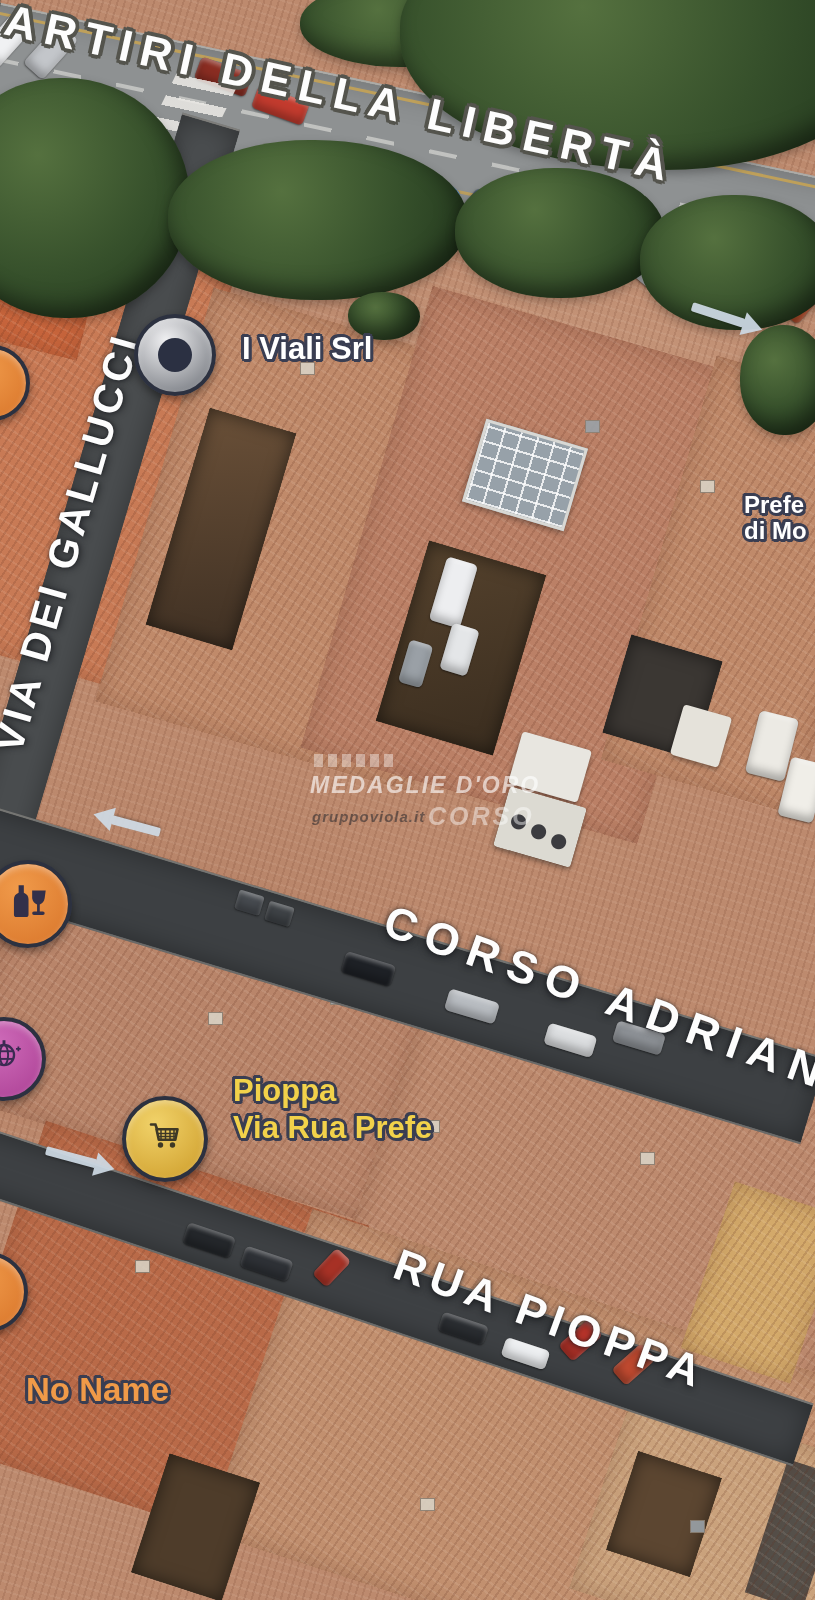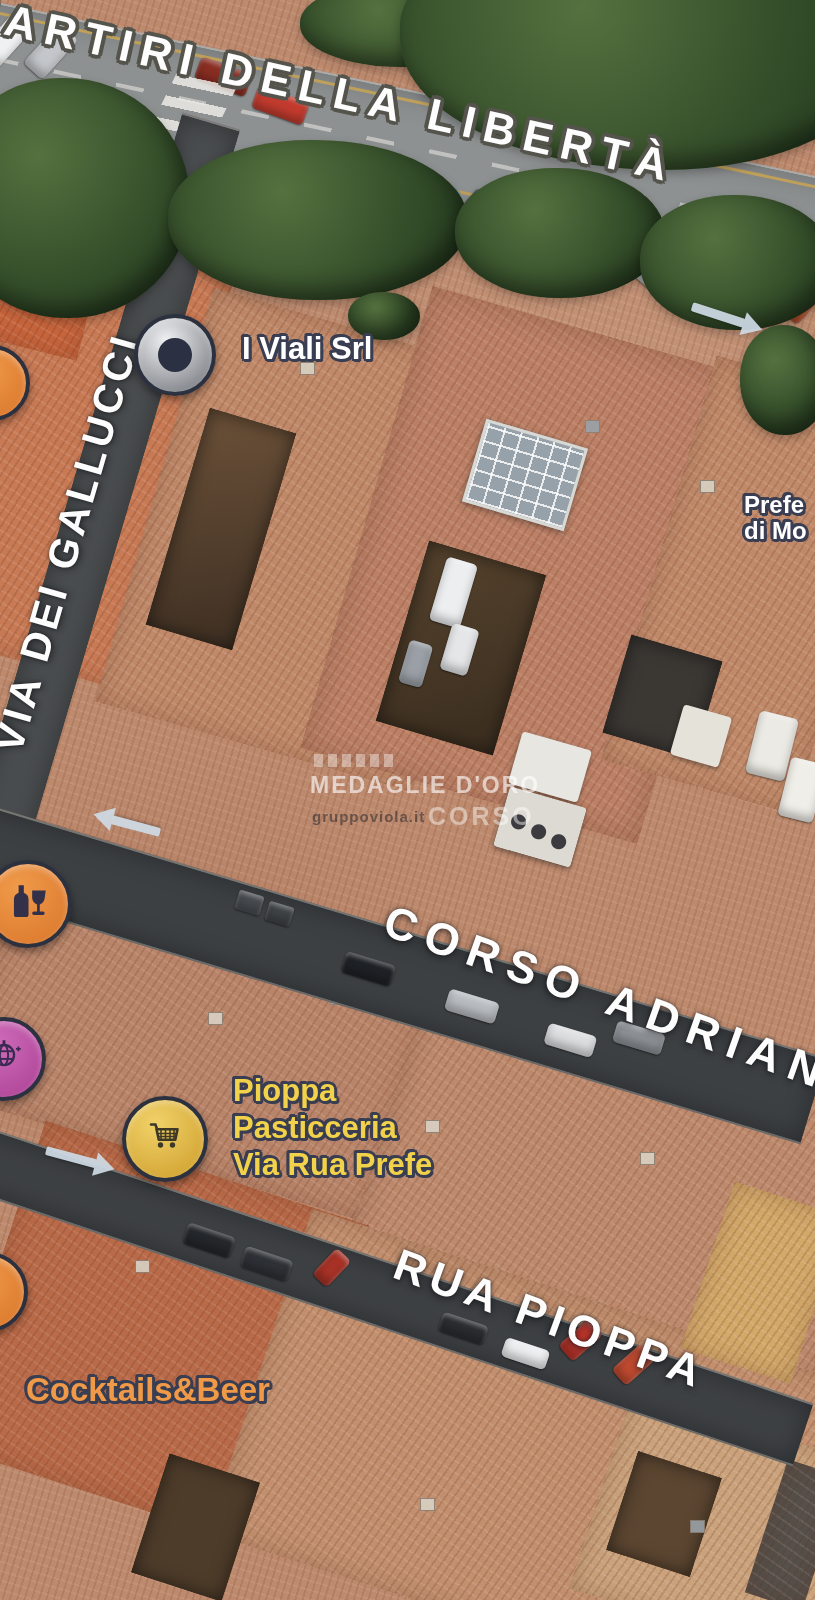--- a/index.html
+++ b/index.html
@@ -32,21 +32,21 @@
           3px 2px 0 #3a3e52,-3px -2px 0 #3a3e52,2px 3px 0 #3a3e52,-2px -3px 0 #3a3e52;padding-left:24px;}
   .o-gray{text-shadow:4px 0 0 #54544d,-4px 0 0 #54544d,0 4px 0 #54544d,0 -4px 0 #54544d,
           3px 3px 0 #54544d,-3px 3px 0 #54544d,3px -3px 0 #54544d,-3px -3px 0 #54544d;}
   .soft{text-shadow:0 2px 7px rgba(18,20,24,.7),0 0 3px rgba(18,20,24,.55);}
   .street{color:#fdfdfd;letter-spacing:9px;font-size:44px;transform-origin:0 0;}
   .arrow{position:absolute;height:9px;background:#cfdbe6;border-radius:2px;opacity:.92;
        transform-origin:0 50%;box-shadow:0 1px 3px rgba(0,0,0,.35);}
   .arrow::after{content:'';position:absolute;right:-19px;top:-7.5px;width:0;height:0;
        border-left:20px solid #cfdbe6;border-top:12px solid transparent;border-bottom:12px solid transparent;}
   .chimney{position:absolute;width:13px;height:11px;background:#d9d2c4;border:1px solid #8c8276;opacity:.9;}
-  .wm{position:absolute;font-weight:bold;letter-spacing:2px;}
+  .wm{position:absolute;font-style:italic;font-weight:bold;letter-spacing:2px;}
 </style>
 </head>
 <body>
 
 <div class="map">
 
   <div class="roof" style="left:-30px;top:238px;width:210px;height:430px;background-color:#c87a55;transform:rotate(16deg);"></div>
   <div class="roof" style="left:-10px;top:210px;width:105px;height:140px;background-color:#c8653c;transform:rotate(14deg);"></div>
   <div class="roof" style="left:148px;top:325px;width:330px;height:430px;background-color:#c08a6a;transform:rotate(16deg);"></div>
   <div class="roof" style="left:360px;top:325px;width:350px;height:480px;background-color:#bb8066;transform:rotate(16deg);"></div>
@@ -197,24 +197,23 @@
         <path d="M10 11.5h4.4l1.7 4.8" fill="none" stroke="#3e3826" stroke-width="2.6" stroke-linecap="round"></path>
         <path d="M15.5 16.3h21l-2.2 10.4H17.8z" fill="none" stroke="#3e3826" stroke-width="2.6" stroke-linejoin="round"></path>
         <path d="M20 17v9M24.5 17v9M29 17v9M33 17v9M16.5 20.5h19M16 23.5h18.5" stroke="#3e3826" stroke-width="1.5"></path>
         <circle cx="19.5" cy="32" r="2.7" fill="#3e3826"></circle>
         <circle cx="31.5" cy="32" r="2.7" fill="#3e3826"></circle>
       </svg>
     </span>
   </div>
   <div class="lbl o-navy" style="left:209px;top:1072px;font-size:31px;line-height:37px;color:#f2d24a;">
     <div>Pioppa</div>
-    <div>Pasticceria</div>
     <div>Via Rua Prefe</div>
   </div>
 
   <div class="lbl o-navy" style="left:2px;top:1370px;font-size:33px;line-height:40px;color:#f09a48;">
-    <div>Cocktails&amp;Beer</div>
+    <div>No Name</div>
   </div>
 
   <div class="marker" style="left:-46px;top:345px;width:68px;height:68px;background:radial-gradient(circle at 38% 30%,#f09a4a,#dd7c30 80%);"></div>
   <div class="marker" style="left:-52px;top:1252px;width:72px;height:72px;background:radial-gradient(circle at 38% 30%,#f09a4a,#dd7c30 80%);"></div>
 
 </div>
 
 </body></html>

